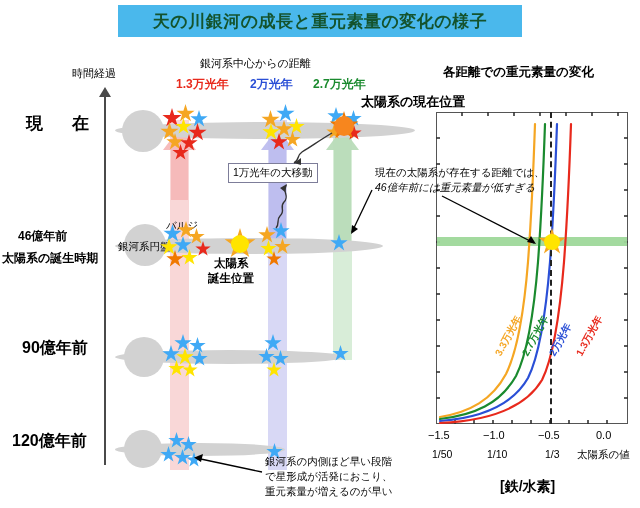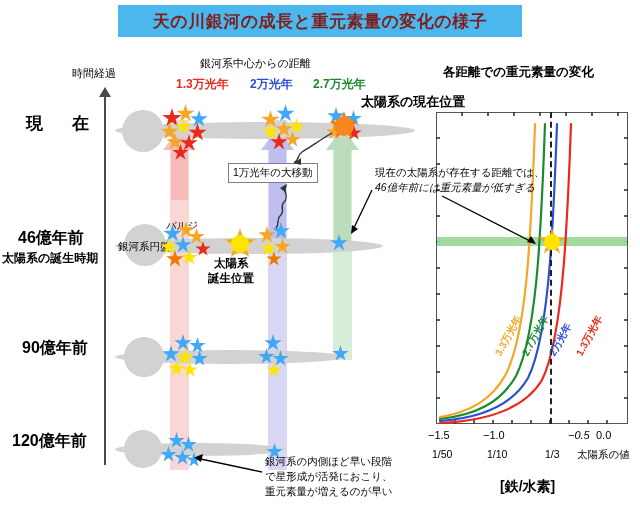--- a/index.html
+++ b/index.html
@@ -6,21 +6,21 @@
   body{
     width:640px;height:508px;background:#ffffff;position:relative;overflow:hidden;
     font-family:"Liberation Sans","DejaVu Sans",sans-serif;color:#000;
   }
   .abs{position:absolute;}
   
   #title-bar{
     left:118px;top:5px;width:404px;height:32px;background:#4ab8ec;
     display:flex;align-items:center;justify-content:center;
   }
-  #title-bar span{font-size:17px;font-weight:bold;color:#7f1d1d;letter-spacing:.5px;}
+  #title-bar span{font-size:17px;font-weight:bold;color:#14532d;letter-spacing:.5px;}
   
   .lbl{font-size:11px;white-space:nowrap;}
   .lbl-b{font-weight:bold;}
   
   #time-axis{left:104px;top:95px;width:2px;height:370px;background:#4a4a4a;}
   #time-arrow{
     left:99px;top:87px;width:0;height:0;
     border-left:6px solid transparent;border-right:6px solid transparent;
     border-bottom:10px solid #4a4a4a;
   }
@@ -73,21 +73,21 @@
 <div class="abs lbl lbl-b" style="left:313px;top:76px;color:#1a8a2e;font-size:12px;">2.7万光年</div>
 
 <div class="abs lbl lbl-b" style="left:313px;top:93px;font-size:13px;margin-left:48px;">太陽系の現在位置</div>
 
 <div class="abs lbl" style="left:72px;top:66px;">時間経過</div>
 <div class="abs" id="time-arrow"></div>
 <div class="abs" id="time-axis"></div>
 
 <div class="abs" style="left:26px;top:112px;font-size:17px;font-weight:bold;letter-spacing:6px;">現　在</div>
 
-<div class="abs" style="left:18px;top:228px;font-size:16px;font-weight:bold;">46億年前</div>
+<div class="abs" style="left:18px;top:228px;font-size:12px;font-weight:bold;">46億年前</div>
 <div class="abs" style="left:2px;top:250px;font-size:12px;font-weight:bold;">太陽系の誕生時期</div>
 
 <div class="abs" style="left:22px;top:338px;font-size:16px;font-weight:bold;">90億年前</div>
 
 <div class="abs" style="left:12px;top:431px;font-size:16px;font-weight:bold;">120億年前</div>
 
 <div class="abs band" style="left:170px;top:120px;width:19px;height:350px;background:#f2a6a6;"></div>
 <div class="abs band" style="left:268px;top:120px;width:19px;height:350px;background:#a9a9e8;"></div>
 <div class="abs band" style="left:333px;top:120px;width:19px;height:240px;background:#a8d6a8;"></div>
 
@@ -267,21 +267,21 @@
 <div class="sunray" style="left:538px;top:228px;width:28px;height:28px;background:#f5a623;"></div>
 <div class="sun" style="left:544px;top:234px;width:16px;height:16px;background:#ffe400;"></div>
 
 <div class="curvelabel" style="left:492px;top:352px;color:#f5a623;transform:rotate(-62deg);transform-origin:left top;">3.3万光年</div>
 <div class="curvelabel" style="left:519px;top:352px;color:#1a8a2e;transform:rotate(-62deg);transform-origin:left top;">2.7万光年</div>
 <div class="curvelabel" style="left:546px;top:352px;color:#2a4fd6;transform:rotate(-62deg);transform-origin:left top;">2万光年</div>
 <div class="curvelabel" style="left:573px;top:352px;color:#e8291c;transform:rotate(-62deg);transform-origin:left top;">1.3万光年</div>
 
 <div class="xtlabel" style="left:428px;top:429px;">−1.5</div>
 <div class="xtlabel" style="left:483px;top:429px;">−1.0</div>
-<div class="xtlabel" style="left:568px;top:429px;font-style:italic;">−0.5</div>
+<div class="xtlabel" style="left:538px;top:429px;">−0.5</div>
 <div class="xtlabel" style="left:596px;top:429px;">0.0</div>
 
 <div class="xslabel" style="left:432px;top:448px;">1/50</div>
 <div class="xslabel" style="left:487px;top:448px;text-align:right;">1/10</div>
 <div class="xslabel" style="left:545px;top:448px;">1/3</div>
 <div class="xslabel" style="left:577px;top:448px;">太陽系の値</div>
 
 <div class="abs" style="left:500px;top:478px;font-size:14px;font-weight:bold;">[鉄/水素]</div>
 
 <div class="abs ann" style="left:375px;top:166px;">現在の太陽系が存在する距離では、</div>

